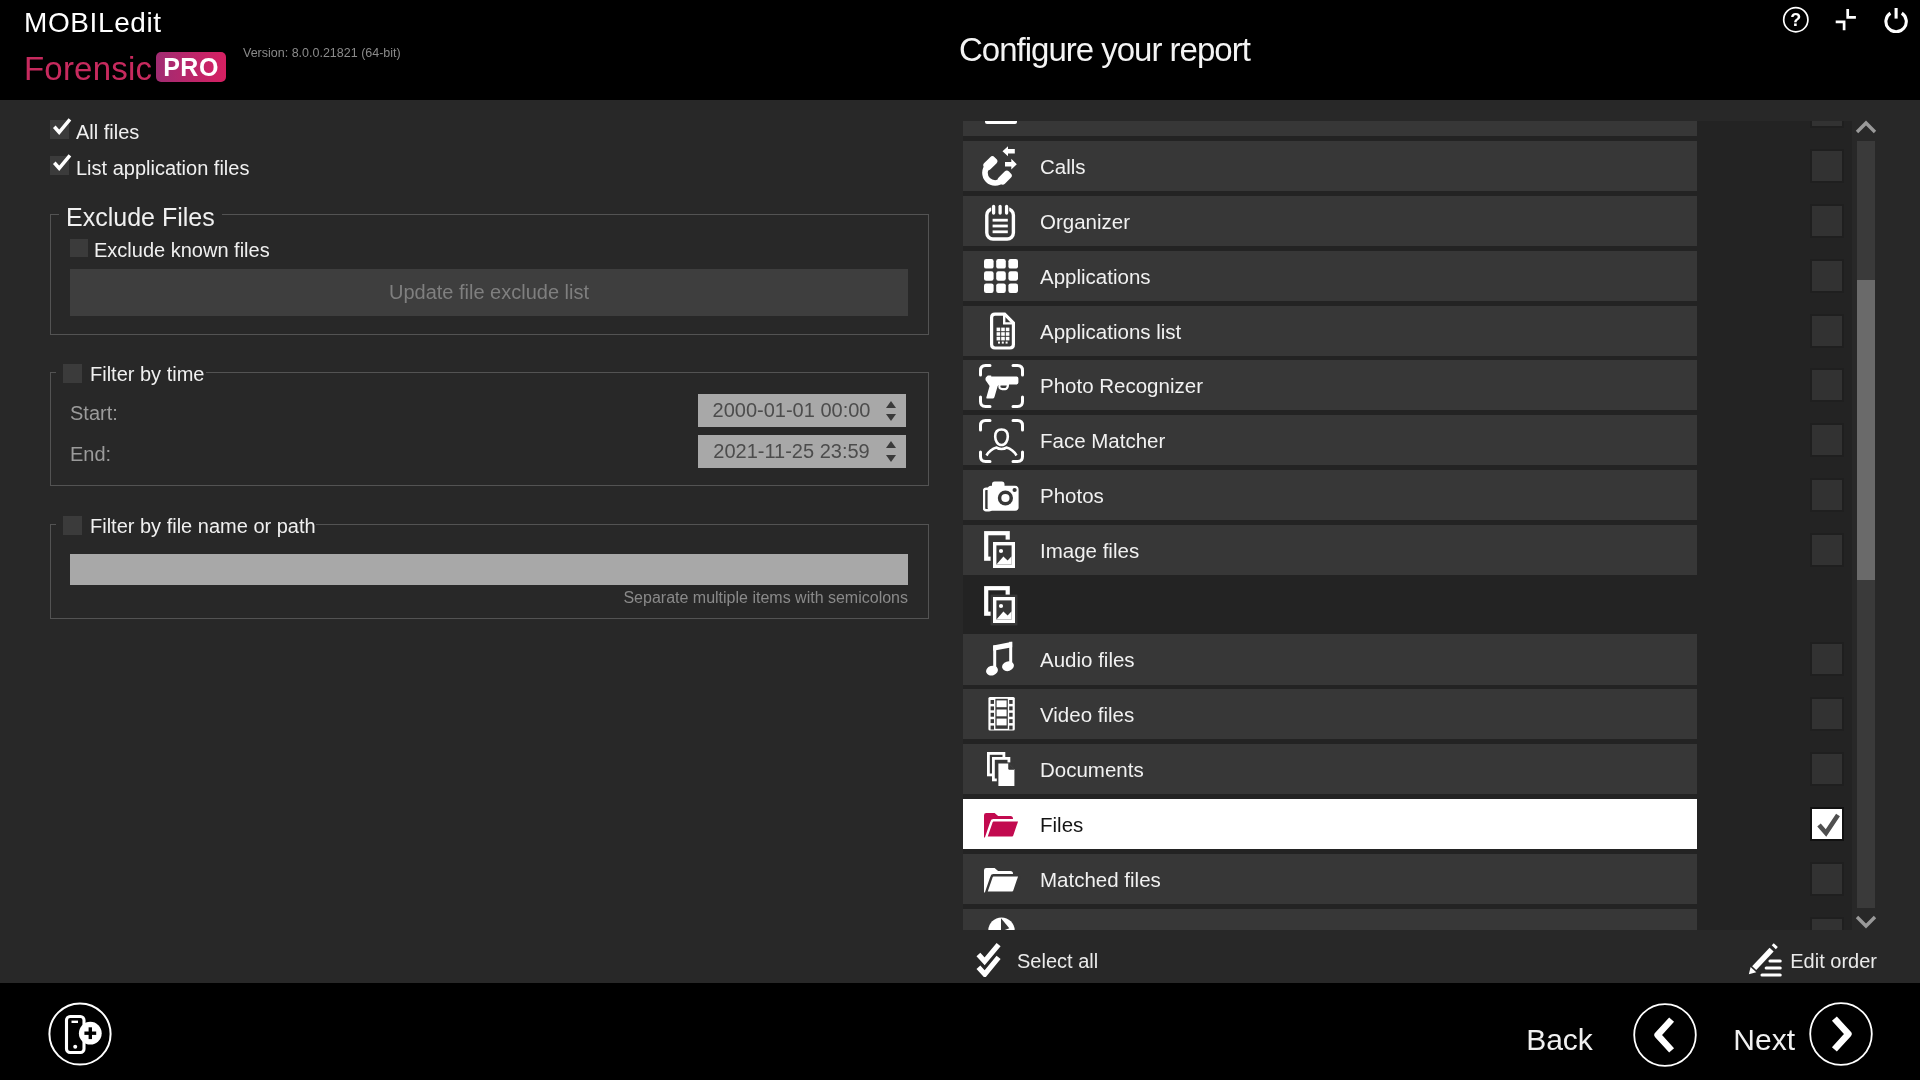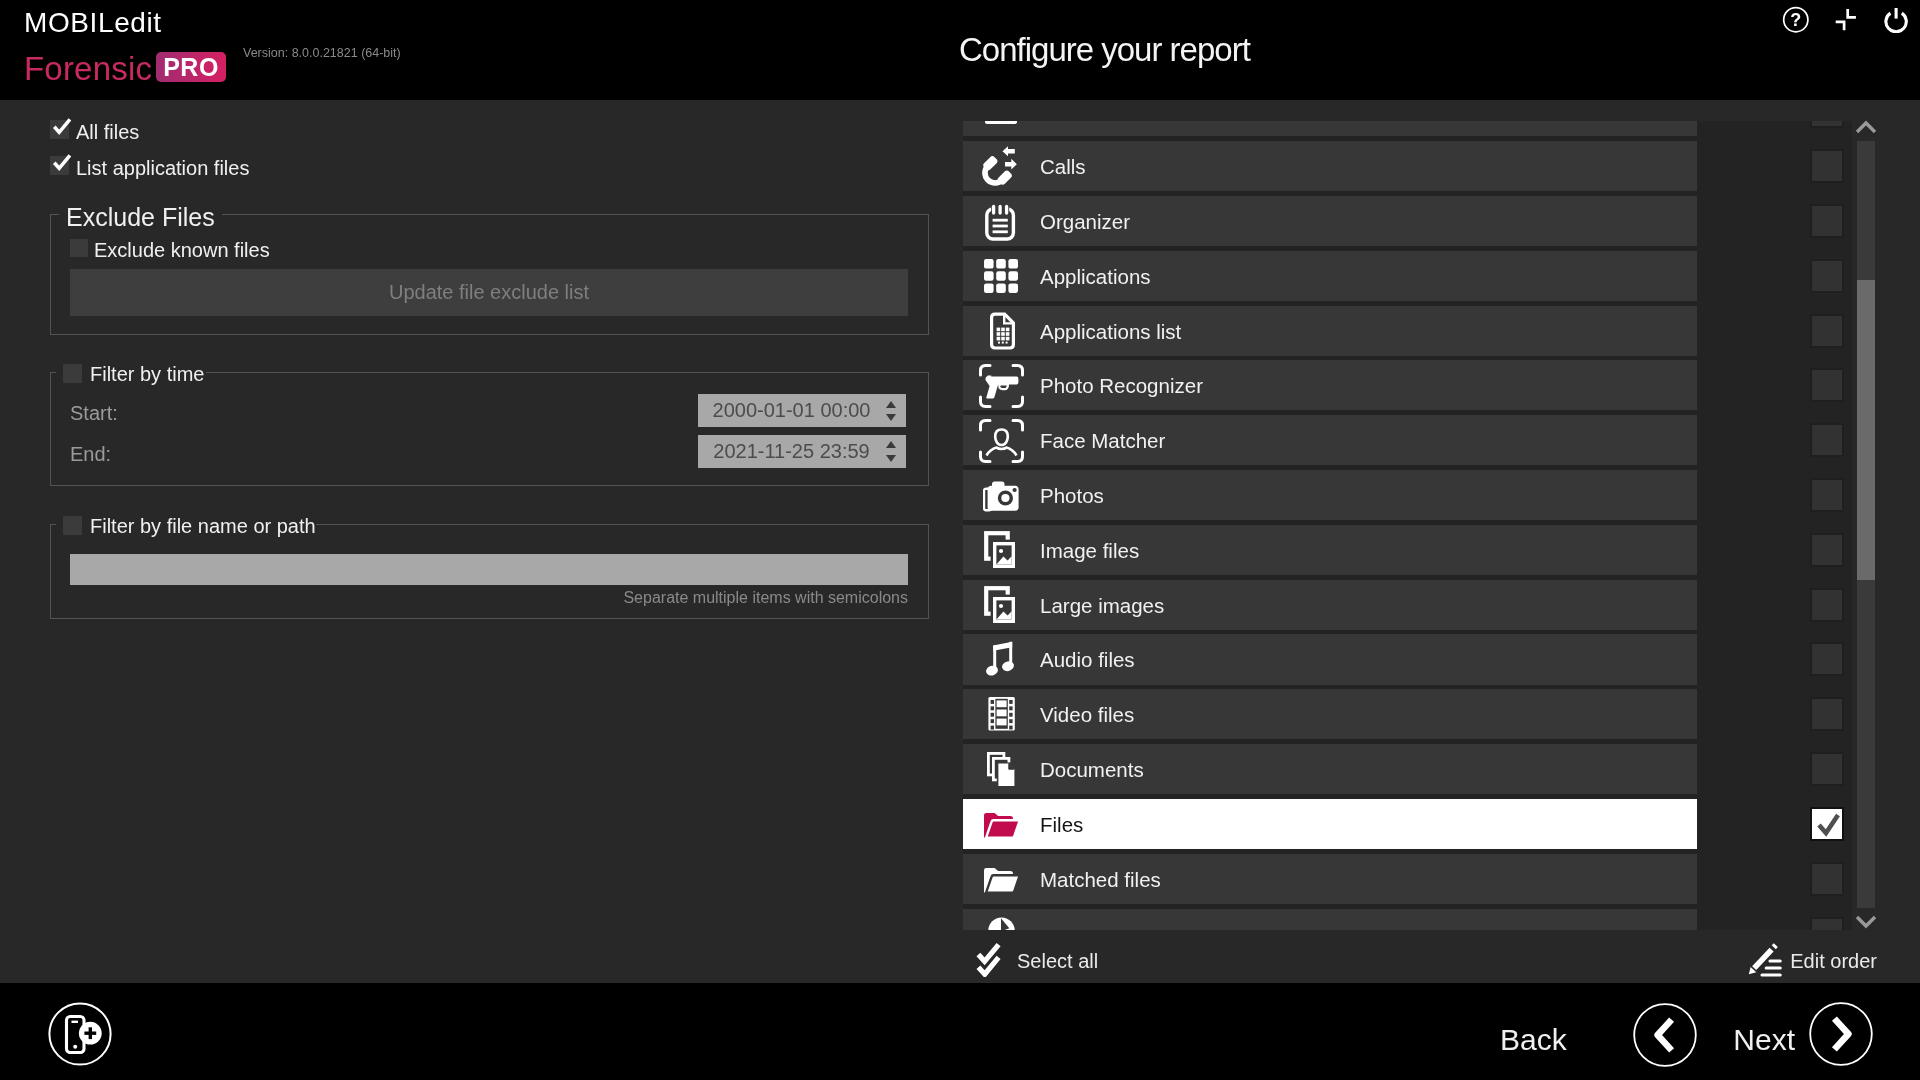--- a/index.html
+++ b/index.html
@@ -200,24 +200,20 @@
       <div class="rcheck"></div>
     </div>
 <svg class="abs" style="left:21px;top:410.2px" width="34" height="40" viewBox="0 0 34 40">
       <rect x="2.2" y="2.2" width="21.5" height="25.5" fill="none" stroke="#fff" stroke-width="4.2"></rect>
       <rect x="6.6" y="8.6" width="26.8" height="30.8" fill="#373737"></rect>
       <rect x="9" y="11" width="22" height="26" fill="#fff"></rect>
       <rect x="12.4" y="14.4" width="15.2" height="19.2" fill="#373737"></rect>
       <circle cx="17" cy="20" r="2.1" fill="#fff"></circle>
       <polygon points="12.4,33.6 19.4,25.6 23.6,29.4 27.6,25.2 27.6,33.6" fill="#fff"></polygon>
     </svg>
-<div class="row" style="top:459.1px">
-      <div class="rlabel">Large images</div>
-      <div class="rcheck"></div>
-    </div>
 <svg class="abs" style="left:21px;top:465.1px" width="34" height="40" viewBox="0 0 34 40">
       <rect x="2.2" y="2.2" width="21.5" height="25.5" fill="none" stroke="#fff" stroke-width="4.2"></rect>
       <rect x="6.6" y="8.6" width="26.8" height="30.8" fill="#373737"></rect>
       <rect x="9" y="11" width="22" height="26" fill="#fff"></rect>
       <rect x="12.4" y="14.4" width="15.2" height="19.2" fill="#373737"></rect>
       <circle cx="17" cy="20" r="2.1" fill="#fff"></circle>
       <polygon points="12.4,33.6 19.4,25.6 23.6,29.4 27.6,25.2 27.6,33.6" fill="#fff"></polygon>
     </svg>
 <div class="row" style="top:513.9px">
       <div class="rlabel">Audio files</div>
@@ -325,21 +321,21 @@
     <circle cx="33" cy="33" r="30.6" fill="none" stroke="#fff" stroke-width="2"></circle>
     <rect x="19.5" y="15.5" width="17.5" height="36" rx="3.6" fill="none" stroke="#fff" stroke-width="3.1"></rect>
     <line x1="24.5" y1="20.8" x2="31" y2="20.8" stroke="#fff" stroke-width="2.4"></line>
     <circle cx="28.2" cy="45.8" r="2" fill="#fff"></circle>
     <circle cx="43.3" cy="32.2" r="11.4" fill="#fff"></circle>
     <g stroke="#000" stroke-width="3.4">
       <line x1="37.4" y1="32.2" x2="49.2" y2="32.2"></line>
       <line x1="43.3" y1="26.3" x2="43.3" y2="38.1"></line>
     </g>
   </svg>
-<div class="abs" style="left:1500px;top:1023px;width:119px;font-size:30px;color:#f0f0f0;text-align:left">Back</div>
+<div class="abs" style="left:1500px;top:1023px;width:119px;font-size:30px;color:#f0f0f0;text-align:center">Back</div>
 <svg class="abs" style="left:1633px;top:1003px" width="64" height="64" viewBox="0 0 64 64">
     <circle cx="32" cy="32" r="30.8" fill="none" stroke="#fff" stroke-width="1.8"></circle>
     <polyline points="38.6,16.6 24.6,32 38.6,47.4" fill="none" stroke="#fff" stroke-width="6.6" stroke-linejoin="round"></polyline>
   </svg>
 <div class="abs" style="left:1676px;top:1023px;width:119px;font-size:30px;color:#f0f0f0;text-align:right">Next</div>
 <svg class="abs" style="left:1809px;top:1002px" width="64" height="64" viewBox="0 0 64 64">
     <circle cx="32" cy="32" r="30.8" fill="none" stroke="#fff" stroke-width="1.8"></circle>
     <polyline points="25.4,16.6 39.4,32 25.4,47.4" fill="none" stroke="#fff" stroke-width="6.6" stroke-linejoin="round"></polyline>
   </svg>
 </body></html>

